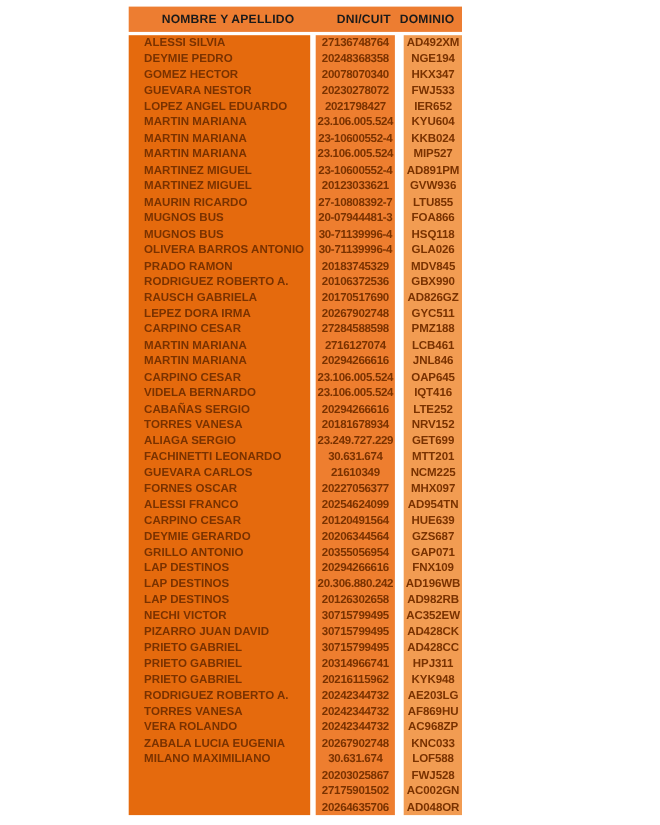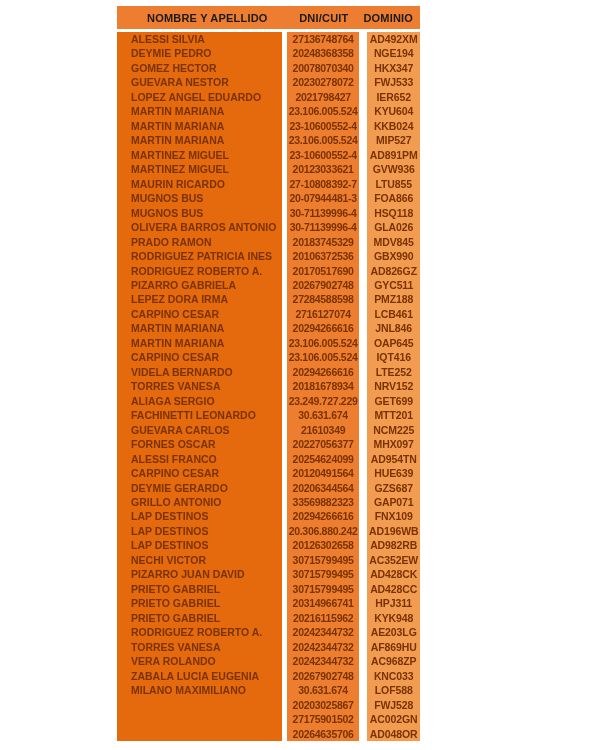--- a/index.html
+++ b/index.html
@@ -30,21 +30,21 @@
     height: 23px;
     background: var(--header-bg);
     color: var(--header-text);
     font-weight: bold;
     font-size: 11px;
     letter-spacing: 0.2px;
     padding-left: 16px;
   }
   .header-cell { white-space: nowrap; overflow: visible; }
   .hc-name  { width: 168px; text-align: left; padding-left: 14px; }
-  .hc-dni   { width: 75px;  text-align: center; padding-right: 8px; }
+  .hc-dni   { width: 75px;  text-align: right; padding-right: 8px; }
   .hc-dom   { width: 60px;  text-align: left; }
   .cols {
     margin-top: 3px;
     display: flex;
     height: 709px;
   }
   .col { height: 100%; }
   .col-name { width: 188px; background: var(--name-col-bg); margin-right: 5px; }
   .col-dni  { width: 83px;  background: var(--dni-col-bg);  margin-right: 8px; }
   .col-dom  { width: 60px;  background: var(--dominio-col-bg); }
@@ -80,29 +80,29 @@
         <div class="cell">MARTIN MARIANA</div>
         <div class="cell">MARTIN MARIANA</div>
         <div class="cell">MARTIN MARIANA</div>
         <div class="cell">MARTINEZ MIGUEL</div>
         <div class="cell">MARTINEZ MIGUEL</div>
         <div class="cell">MAURIN RICARDO</div>
         <div class="cell">MUGNOS BUS</div>
         <div class="cell">MUGNOS BUS</div>
         <div class="cell">OLIVERA BARROS ANTONIO</div>
         <div class="cell">PRADO RAMON</div>
-        <div class="cell">RODRIGUEZ PATRICIA INES</div>
         <div class="cell">RODRIGUEZ ROBERTO A.</div>
-        <div class="cell">PIZARRO GABRIELA</div>
+        <div class="cell">RAUSCH GABRIELA</div>
         <div class="cell">LEPEZ DORA IRMA</div>
         <div class="cell">CARPINO CESAR</div>
         <div class="cell">MARTIN MARIANA</div>
         <div class="cell">MARTIN MARIANA</div>
         <div class="cell">CARPINO CESAR</div>
         <div class="cell">VIDELA BERNARDO</div>
+        <div class="cell">CABAÑAS SERGIO</div>
         <div class="cell">TORRES VANESA</div>
         <div class="cell">ALIAGA SERGIO</div>
         <div class="cell">FACHINETTI LEONARDO</div>
         <div class="cell">GUEVARA CARLOS</div>
         <div class="cell">FORNES OSCAR</div>
         <div class="cell">ALESSI FRANCO</div>
         <div class="cell">CARPINO CESAR</div>
         <div class="cell">DEYMIE GERARDO</div>
         <div class="cell">GRILLO ANTONIO</div>
         <div class="cell">LAP DESTINOS</div>
@@ -145,21 +145,21 @@
         <div class="cell">23.106.005.524</div>
         <div class="cell">20294266616</div>
         <div class="cell">20181678934</div>
         <div class="cell">23.249.727.229</div>
         <div class="cell">30.631.674</div>
         <div class="cell">21610349</div>
         <div class="cell">20227056377</div>
         <div class="cell">20254624099</div>
         <div class="cell">20120491564</div>
         <div class="cell">20206344564</div>
-        <div class="cell">33569882323</div>
+        <div class="cell">20355056954</div>
         <div class="cell">20294266616</div>
         <div class="cell">20.306.880.242</div>
         <div class="cell">20126302658</div>
         <div class="cell">30715799495</div>
         <div class="cell">30715799495</div>
         <div class="cell">30715799495</div>
         <div class="cell">20314966741</div>
         <div class="cell">20216115962</div>
         <div class="cell">20242344732</div>
         <div class="cell">20242344732</div>

